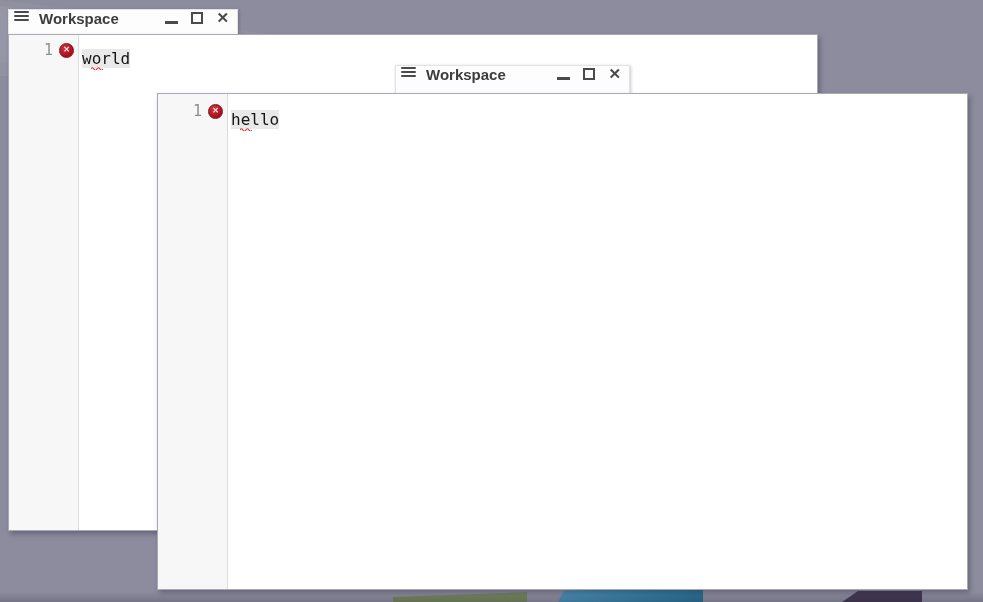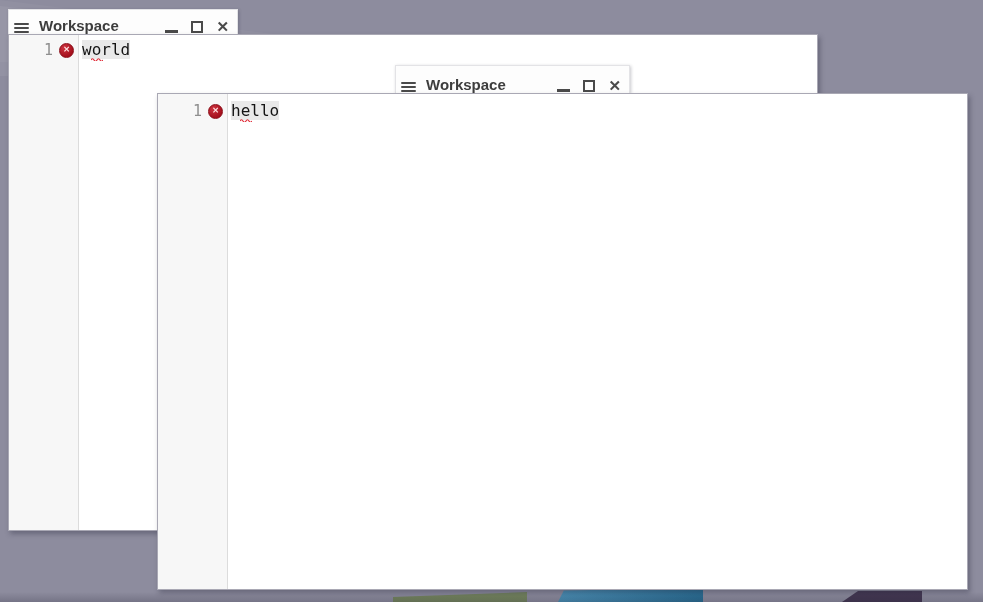--- a/index.html
+++ b/index.html
@@ -19,21 +19,21 @@
              background:linear-gradient(rgba(22,20,38,0), rgba(22,20,38,0.20)); }
   .sliver { position:absolute; bottom:0; }
   .sliver-green  { left:393px; width:134px; height:10px;
                    clip-path:polygon(0 50%, 100% 0, 100% 100%, 0 100%); }
   .sliver-teal   { left:558px; width:145px; height:14px;
                    clip-path:polygon(0 100%, 4% 18%, 100% 0, 100% 100%); }
   .sliver-purple { left:842px; width:80px; height:11px;
                    clip-path:polygon(20% 0, 100% 0, 100% 100%, 0 100%); }
 
   
-  .titlebar { position:absolute; background:#fdfdfd; display:flex; align-items:flex-end;
+  .titlebar { position:absolute; background:#fdfdfd; display:flex; align-items:flex-start;
               padding:0 8px 0 5px; border:1px solid #e3e3e6; border-bottom:none;
               box-shadow:1px 1px 3px rgba(40,40,60,0.25); cursor:default; }
   .hamburger { width:15px; display:flex; flex-direction:column; gap:2px; padding:1px 0; cursor:pointer; }
   .hamburger i { display:block; height:2px; background:#4a4a4a; border-radius:1px; }
   .win-title { font-weight:bold; font-size:15px; color:#3d3d3d; margin-left:10px;
                white-space:nowrap; }
   .controls { margin-left:auto; display:flex; align-items:center; gap:13px; }
   .btn { cursor:pointer; display:flex; align-items:center; justify-content:center; }
   .btn-min span { display:block; width:13px; height:3px; background:#4a4a4a; transform:translateY(5px); }
   .btn-max span { display:block; width:12px; height:12px; border:2px solid #4a4a4a; }
@@ -46,21 +46,21 @@
                 gap:6px; padding:0 4px 0 0; height:18px; }
   .line-number { font-family:"DejaVu Sans Mono", monospace; font-size:15px; color:#8f8f8f; }
   .err-badge { width:15px; height:15px; border-radius:50%; flex:none;
                background:radial-gradient(circle at 35% 30%, #ce3440, #a40f1c 72%);
                border:1px solid #8c0d17; color:#ffe3e3; font-size:8px; font-weight:bold;
                display:flex; align-items:center; justify-content:center; line-height:1; }
   .editor { flex:1; padding-top:0; cursor:text; }
   .pad-top-1 { padding-top:6px; }
   .pad-top-2 { padding-top:8px; }
   .code-line { height:18px; line-height:18px; padding-left:3px;
-               font-family:"DejaVu Sans Mono", monospace; font-size:16px; color:#141414; }
+               font-family:"DejaVu Sans Mono", monospace; font-size:16px; color:#141414;margin-top:9px; }
   .word { position:relative; background:#e9e9e9; }
   .squig { position:absolute; left:9px; bottom:-2px; }
 
   
   .w1-titlebar { left:8px; top:9px; width:230px; height:25px; z-index:10; }
   .w1-body     { left:8px; top:34px; width:810px; height:497px; z-index:10; }
   
   .w2-titlebar { left:395px; top:65px; width:235px; height:28px; z-index:20; }
   .w2-body     { left:157px; top:93px; width:811px; height:497px; z-index:20; }
 </style>

